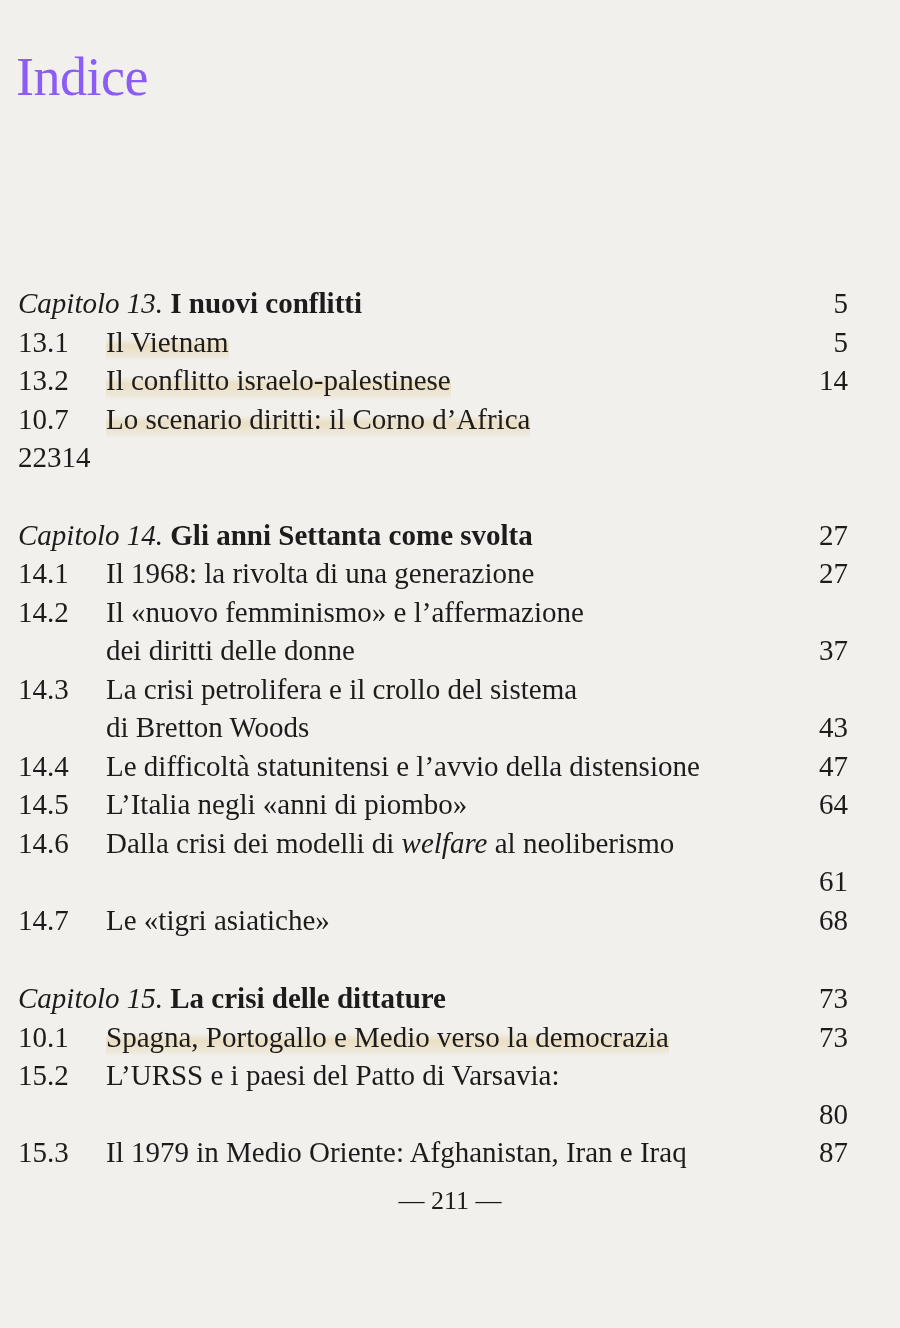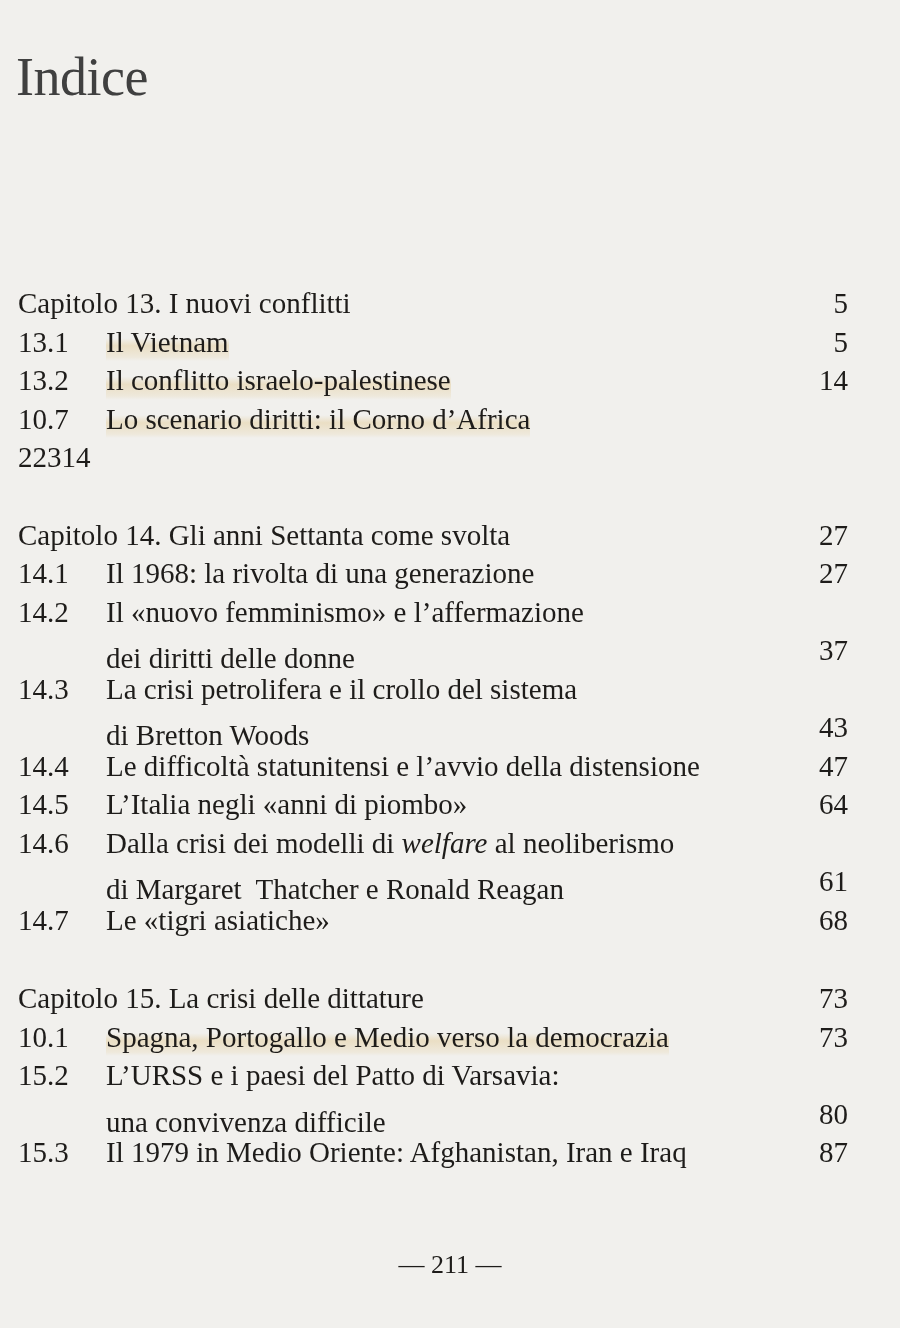--- a/index.html
+++ b/index.html
@@ -6,41 +6,41 @@
   body {
     width: 900px; height: 1328px; overflow: hidden;
     background: #f1f0ed;
     font-family: "Liberation Serif", "DejaVu Serif", serif;
     color: #1e1c1a;
     position: relative;
   }
   .page-title {
     position: absolute; left: 16px; top: 10px;
     font-size: 54px; font-weight: normal; letter-spacing: -0.5px;
-    color: #404040;
+    color: #8b5cf6;
   }
   .toc {
     position: absolute; left: 18px; top: 284px; width: 830px;
   }
   .row {
     position: relative; height: 38.5px; line-height: 38.5px;
     font-size: 29px; white-space: nowrap;
   }
   .row .num { display: inline-block; width: 88px; }
   .row .text { display: inline-block; font-family: Liberation Serif, serif; }
   .row .page { position: absolute; right: 0; top: 0; }
-  .row.cont .text { padding-left: 88px; margin-top: 8px; }
-  .row.chapter .cap { }
-  .row.chapter .ctitle { font-weight: normal; }
+  .row.cont .text { padding-left: 88px; }
+  .row.chapter .cap { font-style: italic; }
+  .row.chapter .ctitle { font-weight: bold; }
   .gap { height: 39px; }
   .hl {
     background: linear-gradient(180deg, rgba(0,0,0,0) 40%, rgba(222,190,120,0.35) 60%, rgba(222,190,120,0.15) 90%, rgba(0,0,0,0) 100%);
   }
   .footer {
-    position: absolute; left: 0; width: 900px; top: 1250px;
+    position: absolute; left: 0; width: 900px; top: 1186px;
     text-align: center; font-size: 26px;
   }
 </style>
 </head>
 <body>
 
 <h1 class="page-title">Indice</h1>
 
 <div class="toc">
 
@@ -95,21 +95,20 @@
     <span class="page">47</span>
   </div>
   <div class="row">
     <span class="num">14.5</span><span class="text">L’Italia negli «anni di piombo»</span>
     <span class="page">64</span>
   </div>
   <div class="row">
     <span class="num">14.6</span><span class="text"><span>Dalla crisi dei modelli di </span><i>welfare</i><span> al neoliberismo</span></span>
   </div>
   <div class="row cont">
-    <span class="text" style="white-space:pre">di Margaret  Thatcher e Ronald Reagan</span>
     <span class="page">61</span>
   </div>
   <div class="row">
     <span class="num">14.7</span><span class="text">Le «tigri asiatiche»</span>
     <span class="page">68</span>
   </div>
 
   <div class="gap" style="height:40px"></div>
 
   <div class="row chapter">
@@ -118,21 +117,20 @@
     <span class="page">73</span>
   </div>
   <div class="row">
     <span class="num">10.1</span><span class="text hl">Spagna, Portogallo e Medio verso la democrazia</span>
     <span class="page">73</span>
   </div>
   <div class="row">
     <span class="num">15.2</span><span class="text">L’URSS e i paesi del Patto di Varsavia:</span>
   </div>
   <div class="row cont">
-    <span class="text">una convivenza difficile</span>
     <span class="page">80</span>
   </div>
   <div class="row">
     <span class="num">15.3</span><span class="text">Il 1979 in Medio Oriente: Afghanistan, Iran e Iraq</span>
     <span class="page">87</span>
   </div>
 </div>
 
 <div class="footer">— 211 —</div>
 

